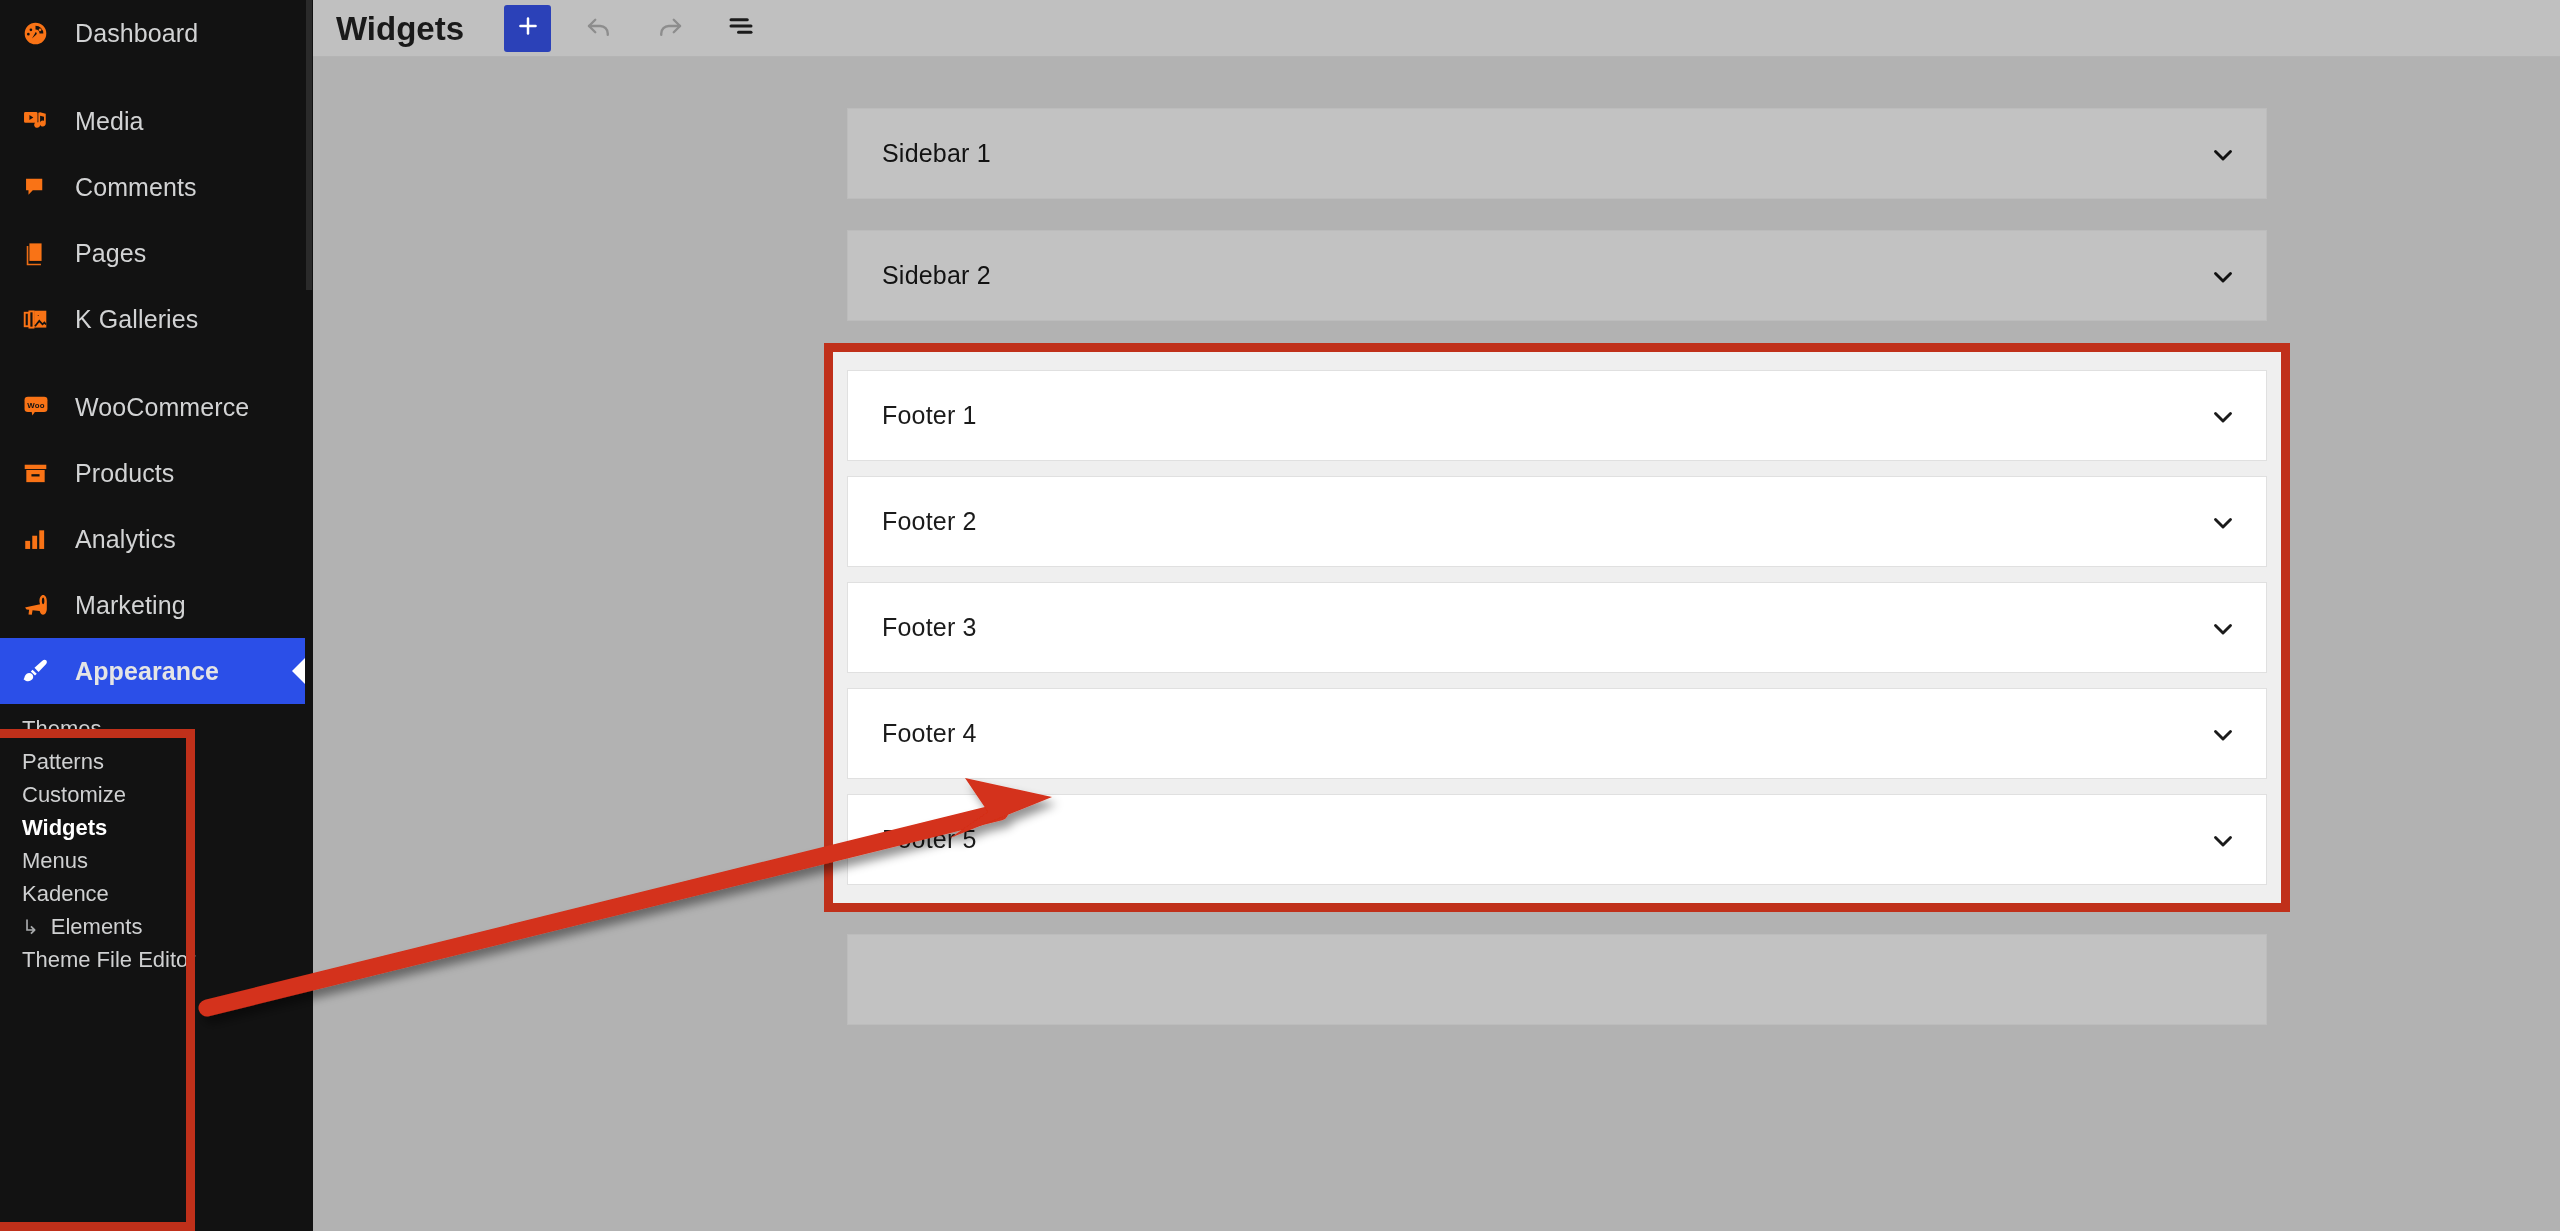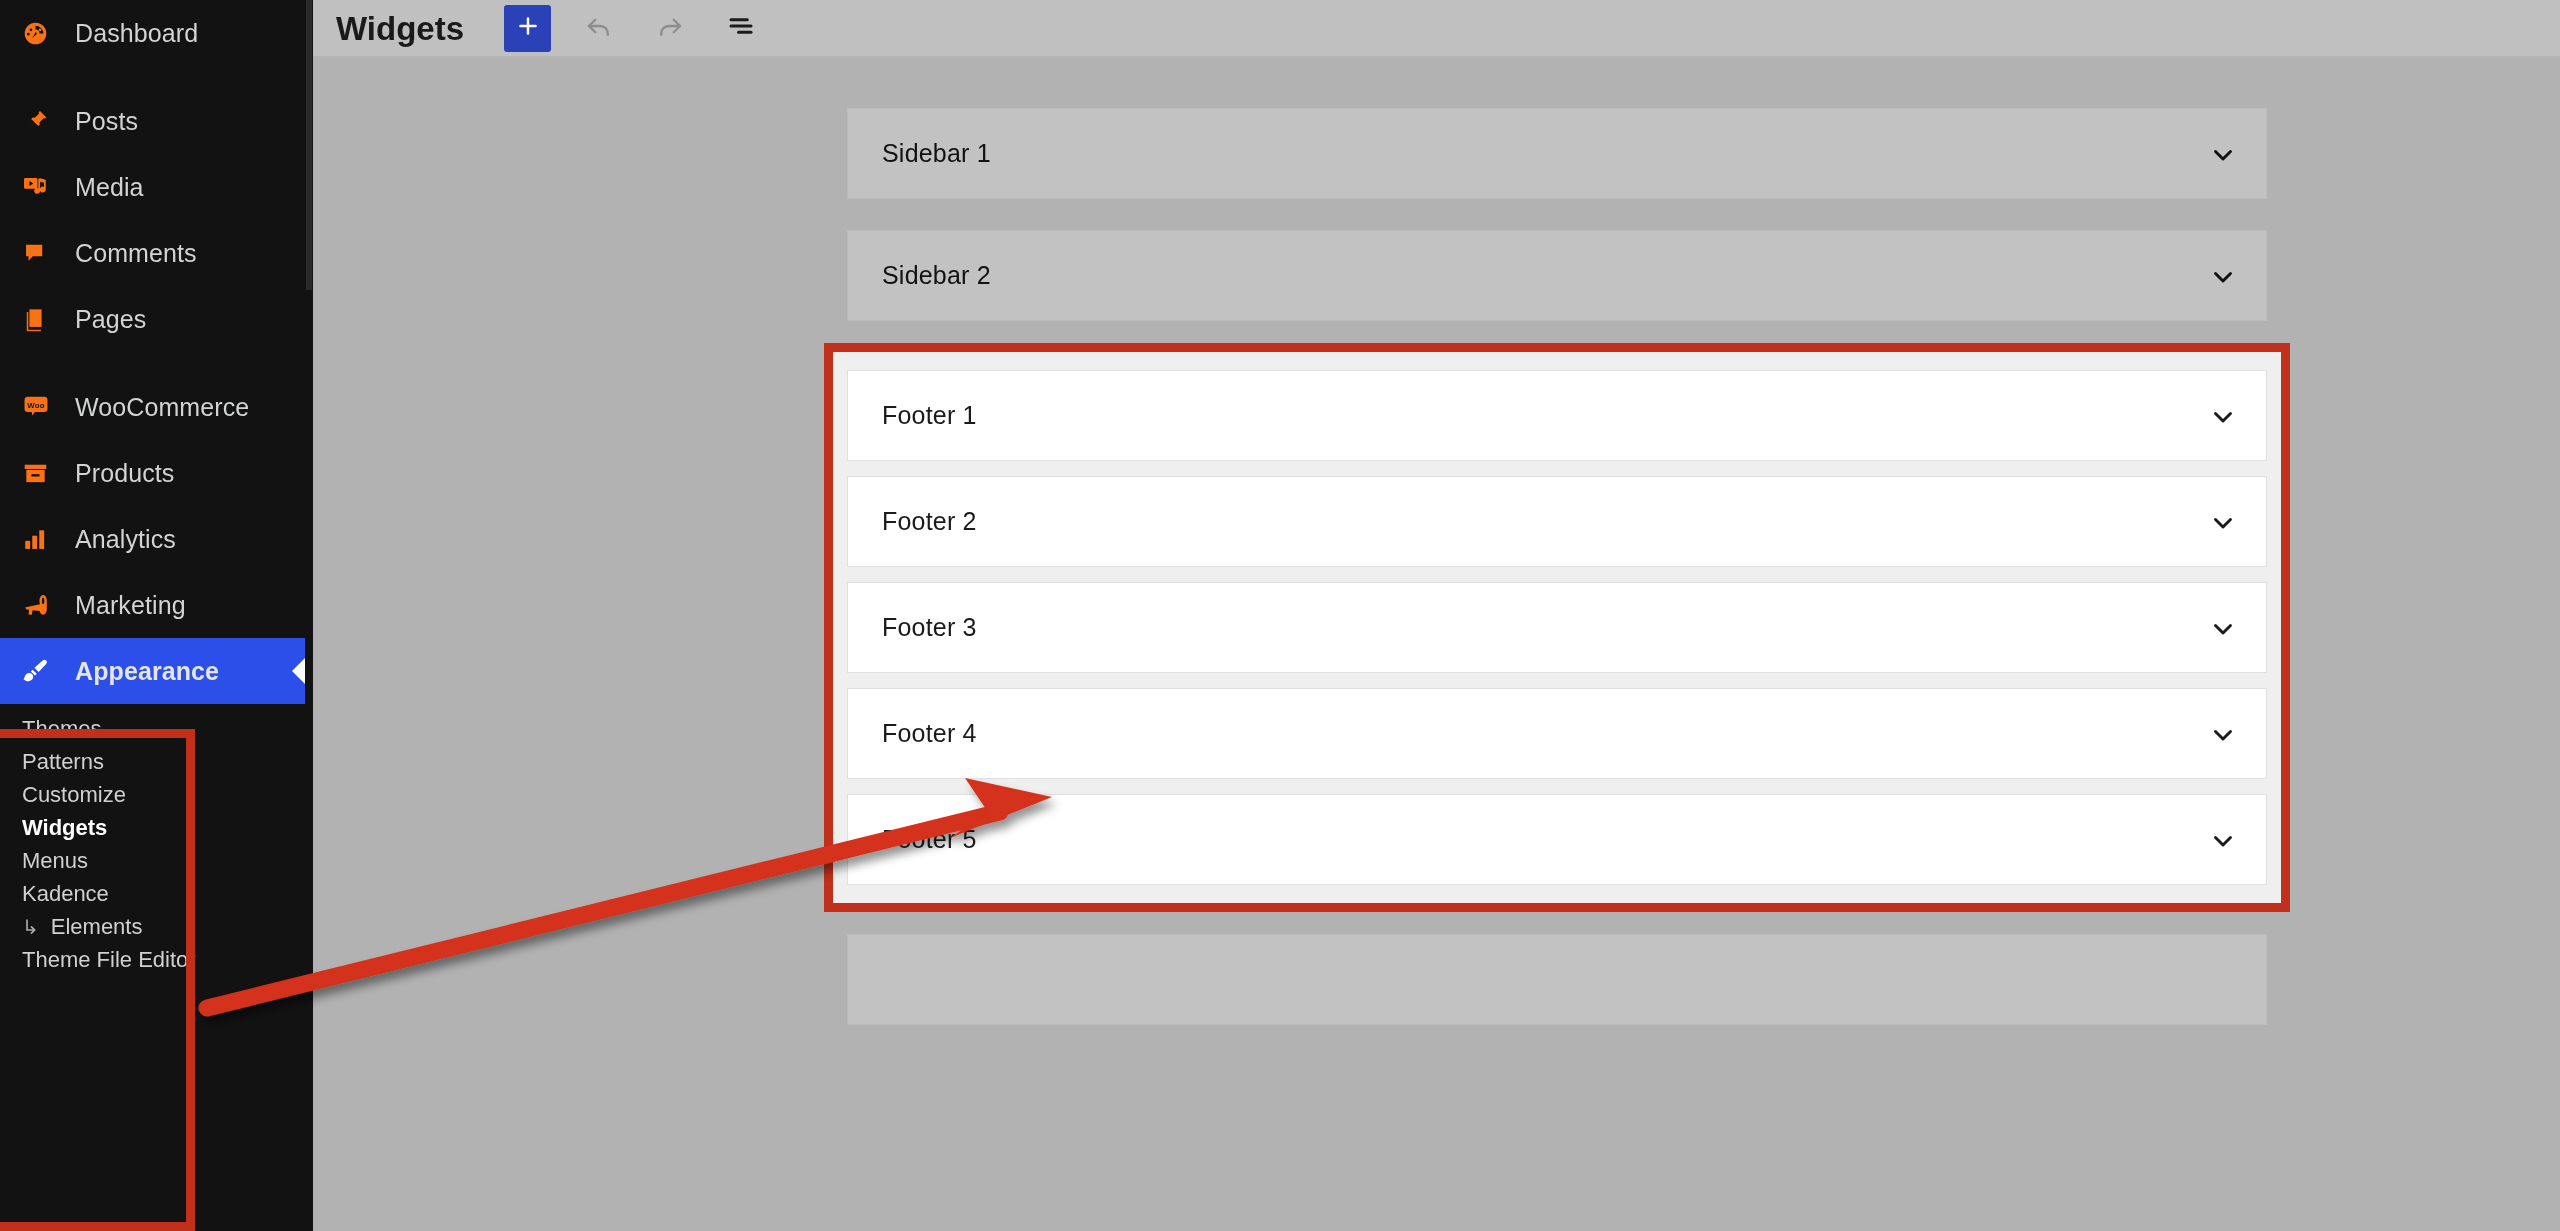--- a/index.html
+++ b/index.html
@@ -213,28 +213,20 @@
         <span class="sb-ico">
           <svg width="27" height="27" viewBox="0 0 20 20" fill="currentColor">
               <path d="M10 2a8 8 0 100 16 8 8 0 000-16zm0 2.2a5.8 5.8 0 015.8 5.8H13A3 3 0 0010 7V4.2zM6.6 6.3a1 1 0 110 2 1 1 0 010-2zm-1.9 3.2a1 1 0 110 2 1 1 0 010-2zm8.7-3.2a1 1 0 110 2 1 1 0 010-2zM10 9.1a.9.9 0 01.9.9c0 .3-.1.5-.3.7l-3.2 3 2.2-3.7c.1-.5.5-.9.4-.9z"></path>
             </svg>
         </span>
         <span class="sb-label">Dashboard</span>
       </li>
 
       <li class="sb-gap"></li>
 
-      <li class="sb-item">
-        <span class="sb-ico">
-          <svg width="27" height="27" viewBox="0 0 20 20" fill="currentColor">
-              <path d="M13.3 2.3l-1.1 1.1.6.6-3.4 3.3-1.5-.3-1.1 1.1 2.7 2.7L4.3 16l5.1-5.3 2.7 2.7 1.1-1.1-.3-1.5 3.3-3.4.6.6 1.1-1.1-4.6-4.6z"></path>
-            </svg>
-        </span>
-        <span class="sb-label">Posts</span>
-      </li>
 
       <li class="sb-item">
         <span class="sb-ico">
           <svg width="27" height="27" viewBox="0 0 20 20" fill="currentColor">
               <path d="M2.5 3h8a1 1 0 011 1v6a1 1 0 01-1 1h-8a1 1 0 01-1-1V4a1 1 0 011-1zm3 2.2v3.6L8.4 7 5.5 5.2zM13.4 3.2l4.2 1v7.3a2.2 2.2 0 11-1.3-2V6.4l-2.9-.7v6.8a2.2 2.2 0 11-1.3-2V3.6l1.3-.4z"></path>
             </svg>
         </span>
         <span class="sb-label">Media</span>
       </li>
 
@@ -250,20 +242,32 @@
       <li class="sb-item">
         <span class="sb-ico">
           <svg width="27" height="27" viewBox="0 0 20 20" fill="currentColor">
               <path d="M5.5 2.5h9v13h-9z"></path>
               <path d="M3.5 4.5h1.2v13H14v1.2H3.5z" opacity=".95"></path>
             </svg>
         </span>
         <span class="sb-label">Pages</span>
       </li>
 
+      <li class="sb-item">
+        <span class="sb-ico">
+          <svg width="27" height="27" viewBox="0 0 20 20" fill="none" stroke="currentColor" stroke-width="1.4">
+              <rect x="2" y="5" width="3" height="10"></rect>
+              <rect x="5.5" y="4" width="3" height="12"></rect>
+              <rect x="9" y="3.5" width="9" height="12.5" fill="currentColor" stroke="none"></rect>
+              <circle cx="12" cy="7" r="1.1" fill="#121212"></circle>
+              <path d="M9.6 15l3.2-4 2.4 2.6 1.4-1.3 1.2 1.4" stroke="#121212" stroke-width="1.3" fill="none"></path>
+            </svg>
+        </span>
+        <span class="sb-label">K Galleries</span>
+      </li>
 
       <li class="sb-gap"></li>
 
       <li class="sb-item">
         <span class="sb-ico">
           <svg width="28" height="28" viewBox="0 0 22 22" fill="currentColor">
               <rect x="2" y="3" width="18" height="12" rx="2.6"></rect>
               <path d="M7.5 14.2l.6 3.4 2.6-3.4z"></path>
               <text x="11" y="11.6" font-size="6.2" font-family="Liberation Sans, sans-serif" font-weight="700" fill="#121212" text-anchor="middle">Woo</text>
             </svg>

